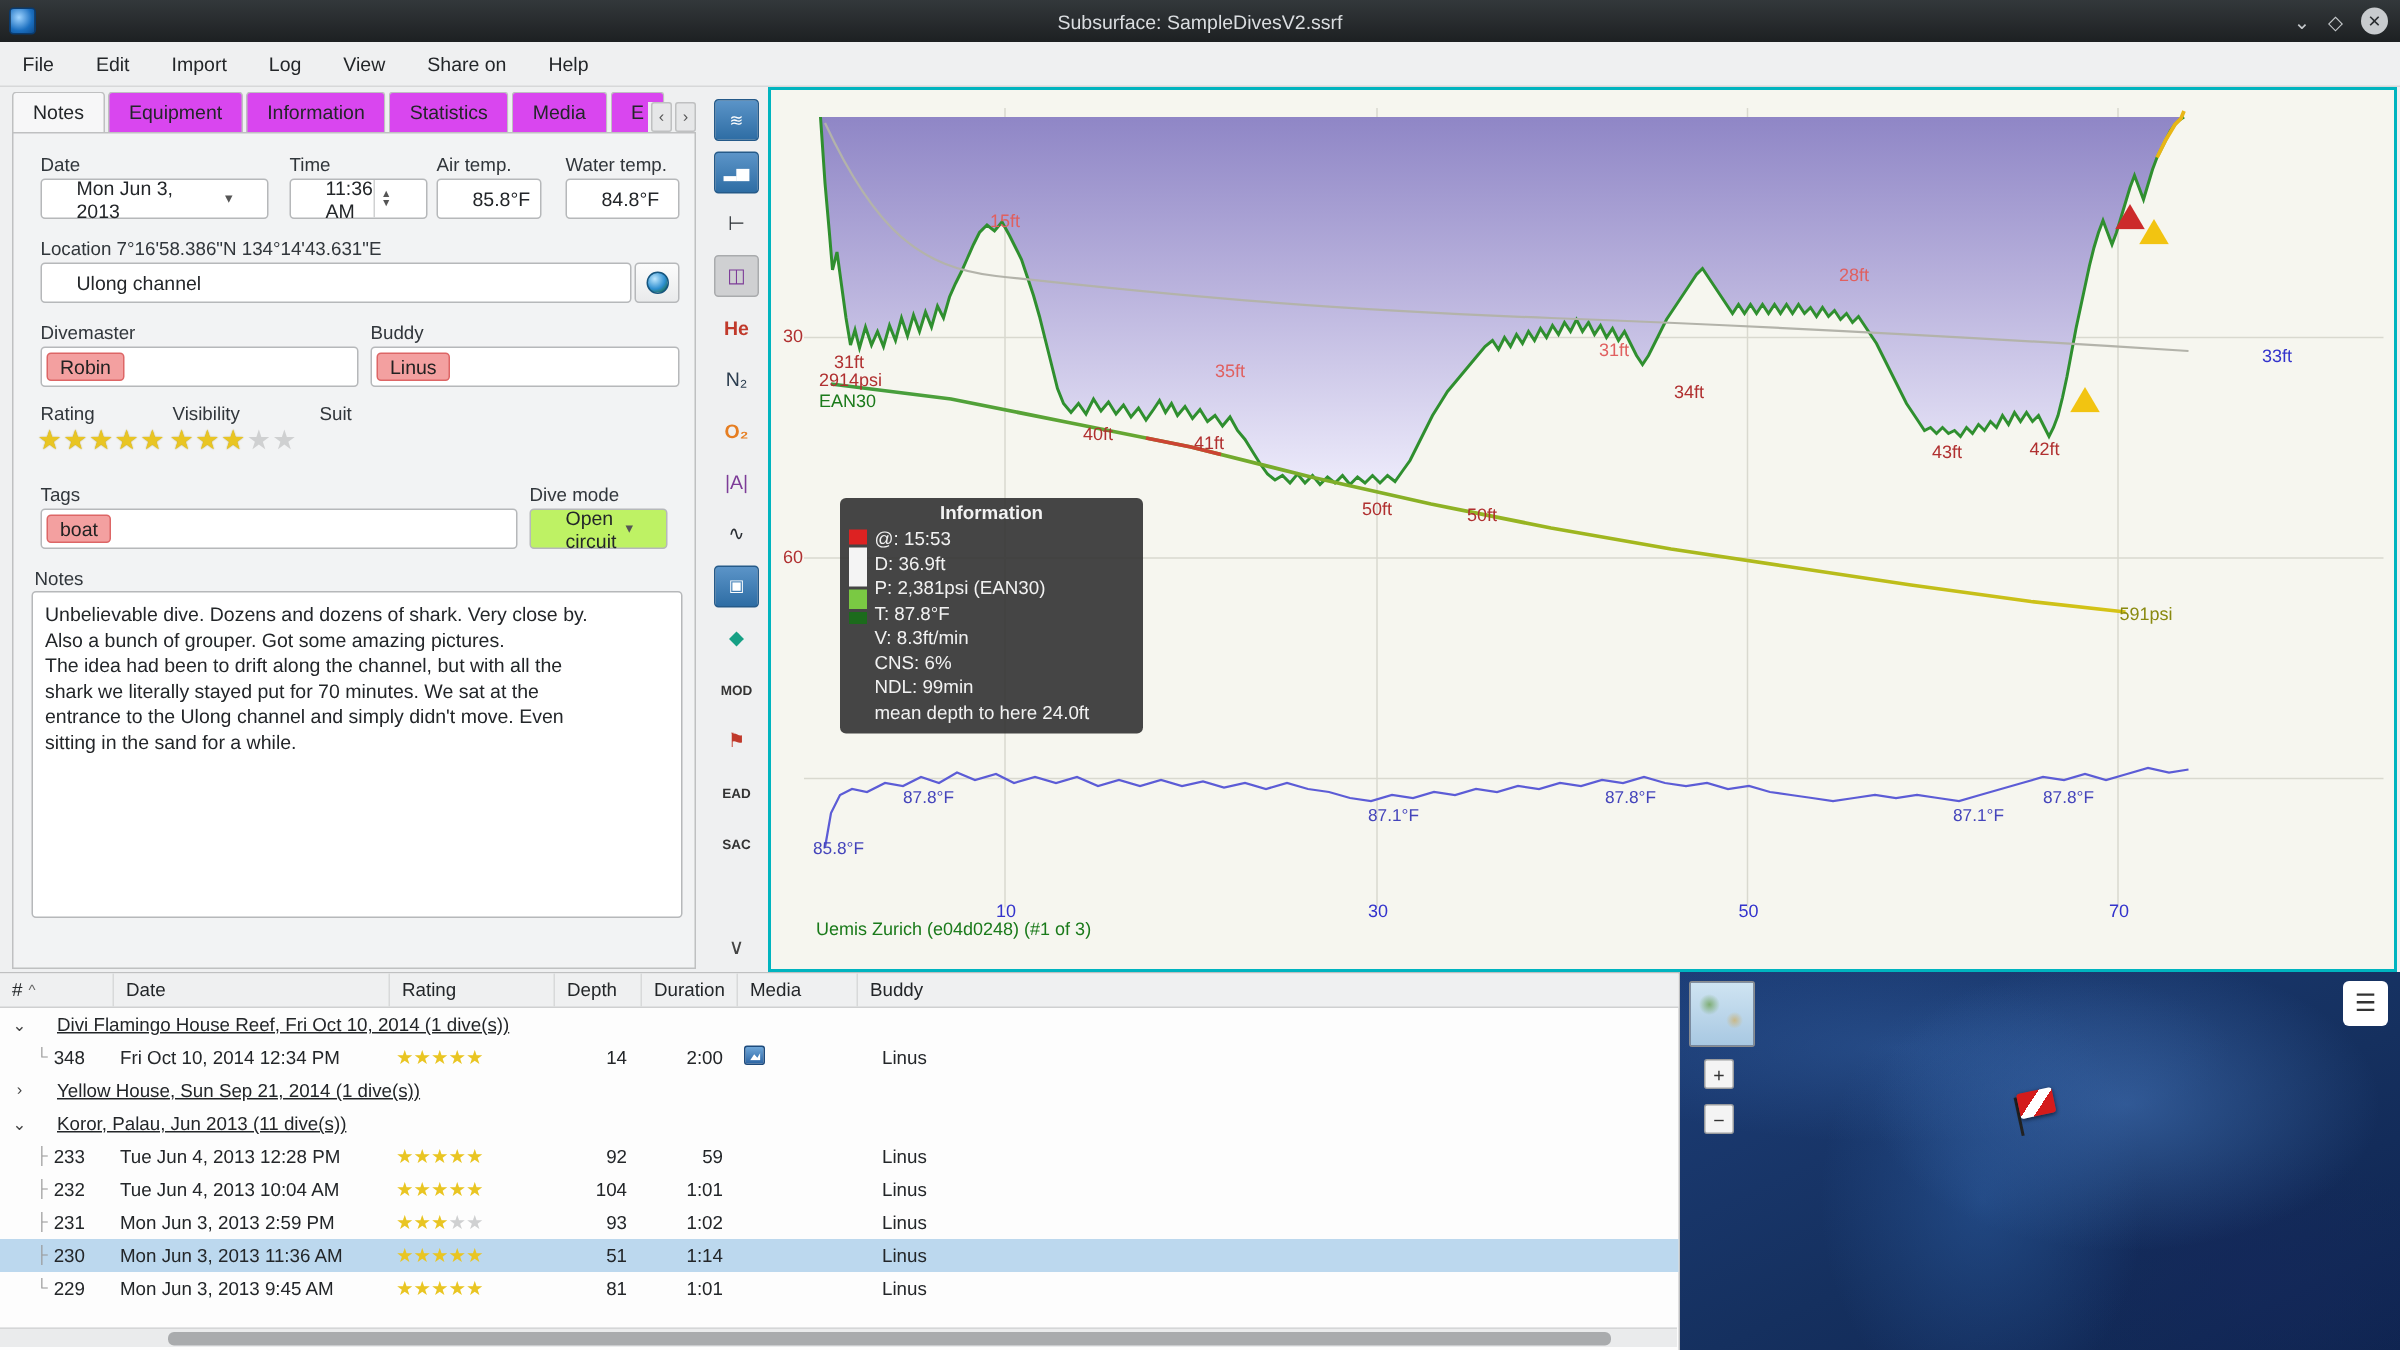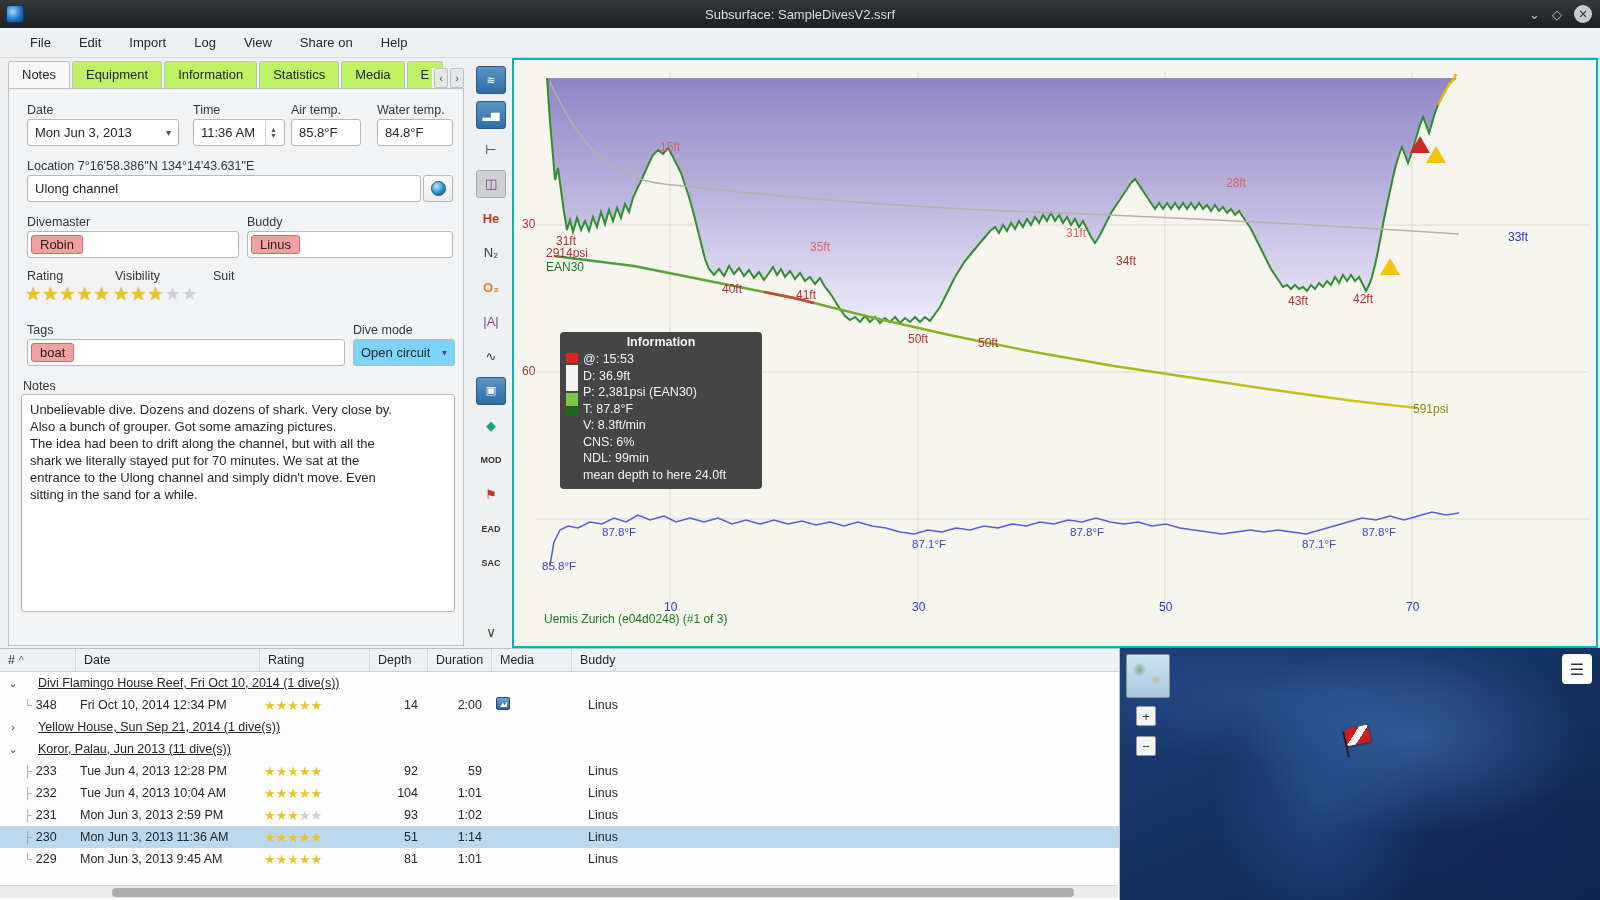--- a/index.html
+++ b/index.html
@@ -12,38 +12,38 @@
   .app-icon { width:18px; height:18px; margin-left:6px; border-radius:3px;
     background:radial-gradient(circle at 35% 35%, #9fd4ff, #1b6fc0 60%, #0d4a8a); border:1px solid #0a3a6d; }
   .tb-title { position:absolute; left:0; right:0; text-align:center; color:#dadde0; font-size:13px; }
   .tb-controls { position:absolute; right:8px; top:0; height:28px; display:flex; align-items:center; gap:12px; color:#c7cacd; }
   .tb-btn { font-size:13px; line-height:1; cursor:default; }
   .tb-close { width:18px; height:18px; border-radius:50%; background:#c8cbce; color:#2a2d30;
     display:flex; align-items:center; justify-content:center; font-size:11px; font-weight:bold; }
 
   
   .menubar { position:absolute; top:28px; left:0; width:1600px; height:30px; background:#eff0f1;
-    border-bottom:1px solid #d7d8d9; display:flex; align-items:center; gap:28px; padding-left:30px; }
+    border-bottom:1px solid #d7d8d9; display:flex; align-items:center; gap:28px; padding-left:15px; }
   .menu-item { font-size:13px; }
 
   
   .left-panel { position:absolute; top:58px; left:0; width:468px; height:590px; }
   .tabbar { position:absolute; top:3px; left:8px; width:456px; height:27px; display:flex; align-items:flex-end; overflow:hidden; }
-  .tab { padding:5px 13px 6px; font-size:13px; background:#bef264; border:1px solid #bfc0c1; border-bottom:none;
+  .tab { padding:5px 13px 6px; font-size:13px; background:#d946ef; border:1px solid #bfc0c1; border-bottom:none;
     border-radius:3px 3px 0 0; margin-right:2px; color:#232629; white-space:nowrap; }
   .tab.active { background:#f7f7f8; font-weight:normal; }
   .tab-scroll { position:absolute; right:0; bottom:0; display:flex; gap:2px; background:#eff0f1; padding-left:2px; }
   .tab-scroll span { width:14px; height:20px; border:1px solid #bfc0c1; border-radius:2px; background:#e6e7e8;
     display:flex; align-items:center; justify-content:center; font-size:11px; color:#555; }
   .tab-content { position:absolute; top:30px; left:8px; width:456px; height:558px;
     border:1px solid #bfc0c1; background:#f2f3f4; }
 
   .flabel { position:absolute; font-size:12.5px; color:#31363b; }
   .field { position:absolute; height:27px; background:#fff; border:1px solid #b6b8ba; border-radius:3px;
-    font-size:13px; display:flex; align-items:center; padding:0 7px; color:#232629; }
+    font-size:13px; display:flex; align-items:center; padding:0 23px; color:#232629; }
   .combo::after { content:""; }
   .combo .arrow { margin-left:auto; padding-left:6px; color:#555; font-size:10px; }
   .spin .spinner { margin-left:auto; display:flex; flex-direction:column; line-height:6px;
     font-size:7px; color:#555; border-left:1px solid #d0d1d2; padding-left:4px; height:100%; justify-content:center; }
   .tagpill { background:#f3a0a0; border:1px solid #d66; border-radius:3px; padding:1px 8px; font-size:13px; color:#222; }
   .stars { position:absolute; font-size:18px; letter-spacing:1px; }
   .stars .sf { color:#e9c522; text-shadow:0 0 1px #a98b00; }
   .stars .se { color:#cfd0d1; }
   .globe-btn { position:absolute; width:30px; height:27px; border:1px solid #b6b8ba; border-radius:3px;
     background:linear-gradient(#fcfcfc,#e9eaeb); display:flex; align-items:center; justify-content:center; }
@@ -221,21 +221,21 @@
     <span class="flabel" style="left:106px; top:180px;">Visibility</span>
     <span class="flabel" style="left:204px; top:180px;">Suit</span>
     <span class="stars" style="left:16px; top:194px;"><span class="sf">★★★★★</span><span class="se"></span></span>
     <span class="stars" style="left:104px; top:194px;"><span class="sf">★★★</span><span class="se">★★</span></span>
 
     <span class="flabel" style="left:18px; top:234px;">Tags</span>
     <span class="flabel" style="left:344px; top:234px;">Dive mode</span>
     <div class="field" style="left:18px; top:250px; width:318px; padding:0 3px;">
       <span class="tagpill">boat</span>
     </div>
-    <div class="field combo" style="left:344px; top:250px; width:102px; background:#7dd3fc;">
+    <div class="field combo" style="left:344px; top:250px; width:92px; background:#bef264;">
       <span>Open circuit</span>
       <span class="arrow">▾</span>
     </div>
 
     <span class="flabel" style="left:14px; top:290px;">Notes</span>
     <div class="notes-box" style="left:12px; top:305px; width:434px; height:218px;">Unbelievable dive. Dozens and dozens of shark. Very close by.
 Also a bunch of grouper. Got some amazing pictures.
 The idea had been to drift along the channel, but with all the
 shark we literally stayed put for 70 minutes. We sat at the
 entrance to the Ulong channel and simply didn't move. Even

